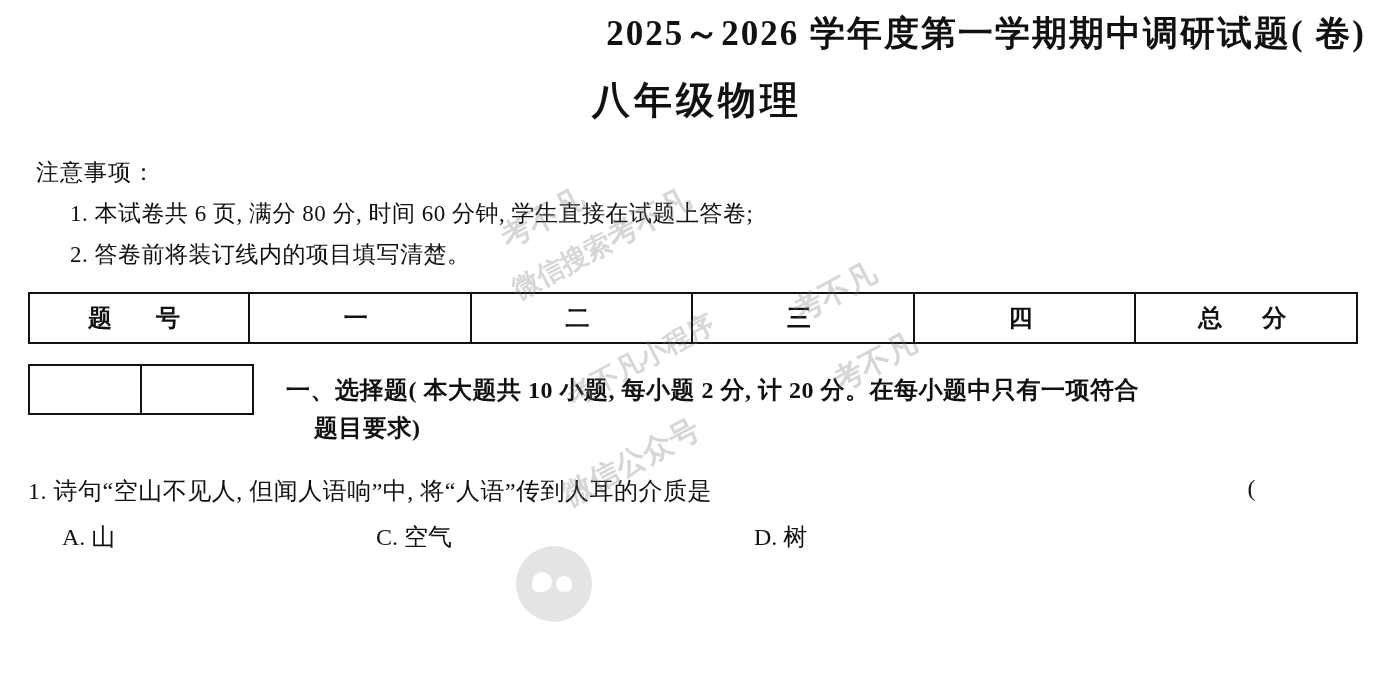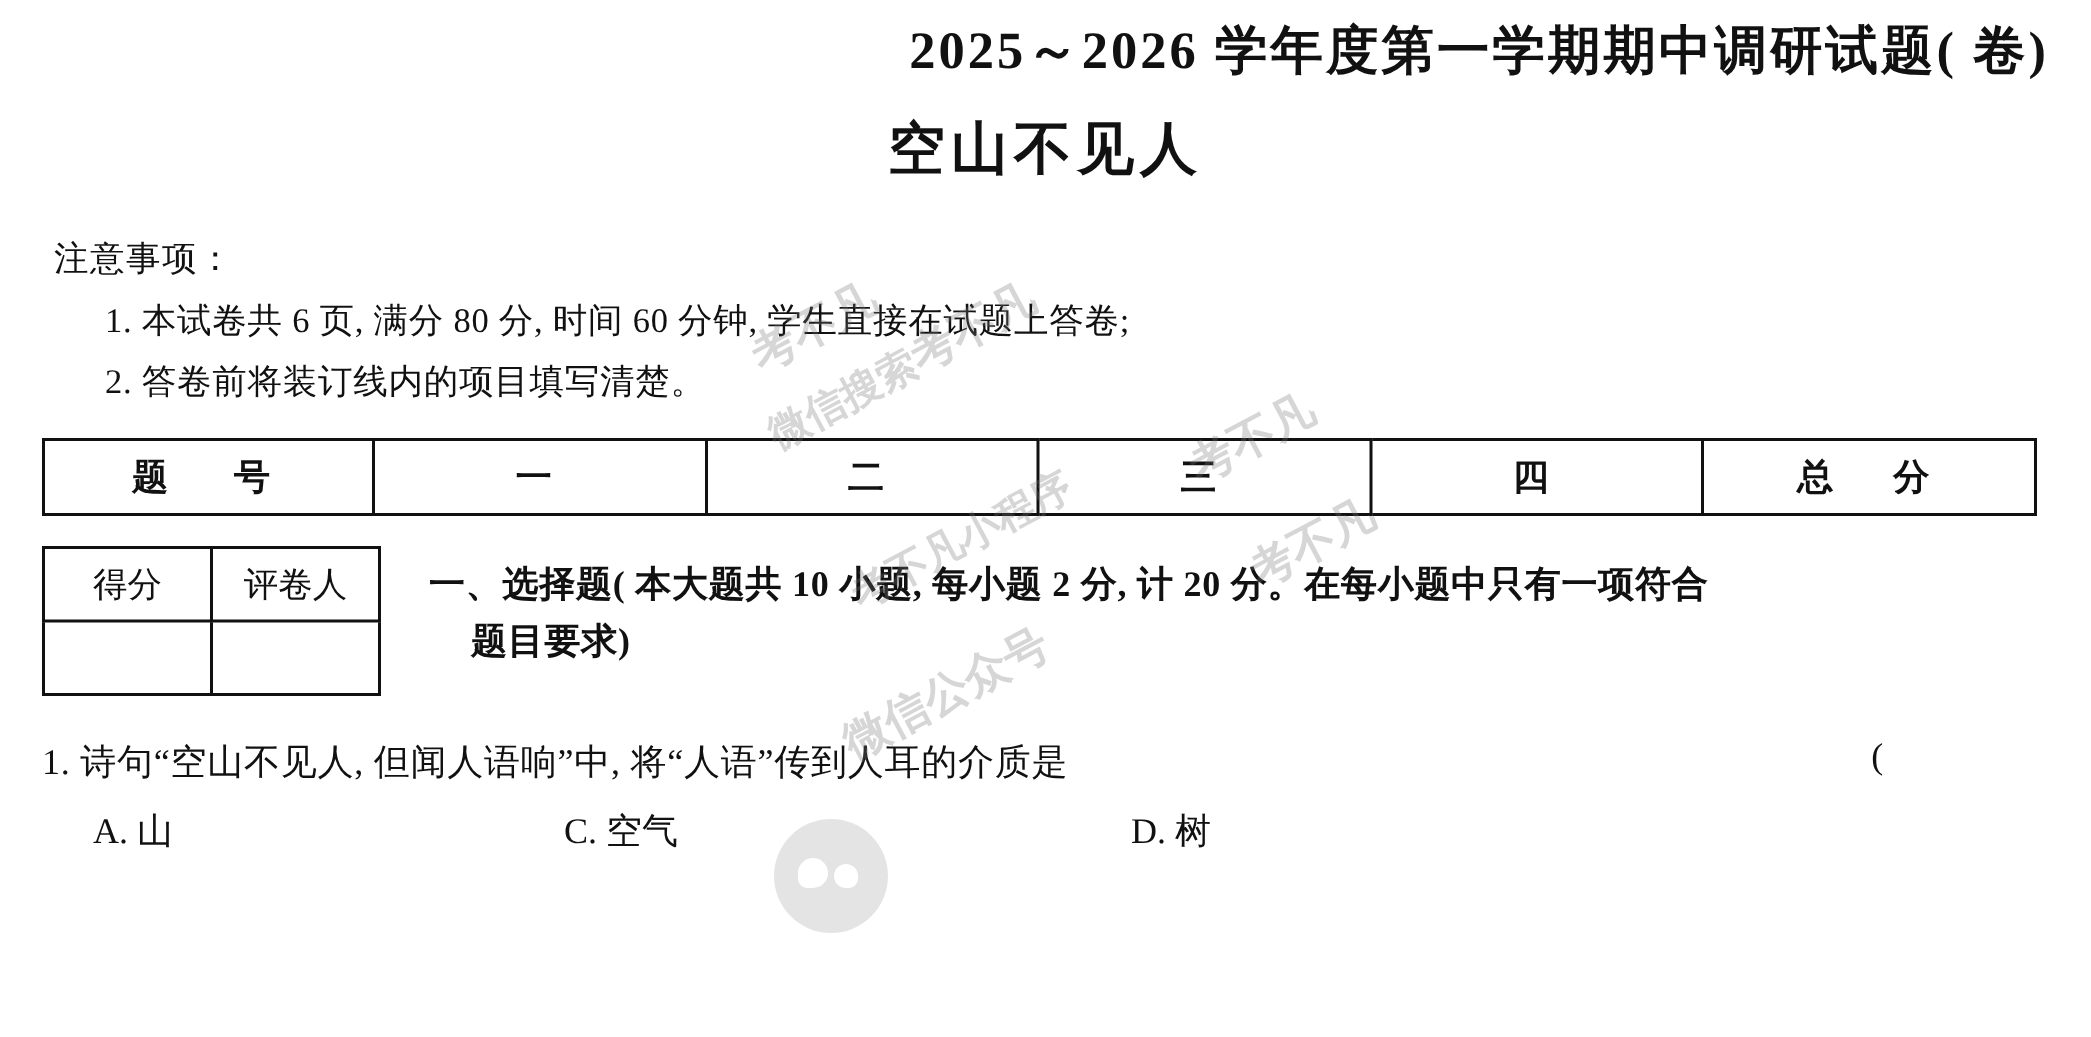--- a/index.html
+++ b/index.html
@@ -170,21 +170,21 @@
     border-radius: 50% 50% 6px 50%;
     background: #ffffff;
   }
 </style>
 </head>
 <body>
 
 <div class="page">
 
   <div class="exam-title">2025～2026 学年度第一学期期中调研试题( 卷)</div>
-  <div class="subject-title">空山不见人</div>
+  <div class="subject-title">八年级物理</div>
 
   <div class="notice-heading">注意事项：</div>
   <div class="notice-line">1. 本试卷共 6 页, 满分 80 分, 时间 60 分钟, 学生直接在试题上答卷;</div>
   <div class="notice-line">2. 答卷前将装订线内的项目填写清楚。</div>
 
   <table class="score-table">
     <tbody>
         <tr>
       <td class="label">题　号</td>
       <td>一</td>
@@ -192,24 +192,20 @@
       <td>三</td>
       <td>四</td>
       <td>总　分</td>
     </tr>
   </tbody>
     </table>
 
   <div class="section-row">
     <table class="marker-table">
       <tbody>
-          <tr>
-        <td>得分</td>
-        <td>评卷人</td>
-      </tr>
       <tr>
         <td></td>
         <td></td>
       </tr>
     </tbody>
       </table>
     <div class="section-heading">
       <span>一、选择题( 本大题共 10 小题, 每小题 2 分, 计 20 分。在每小题中只有一项符合</span>
       <span class="second-line">题目要求)</span>
     </div>

